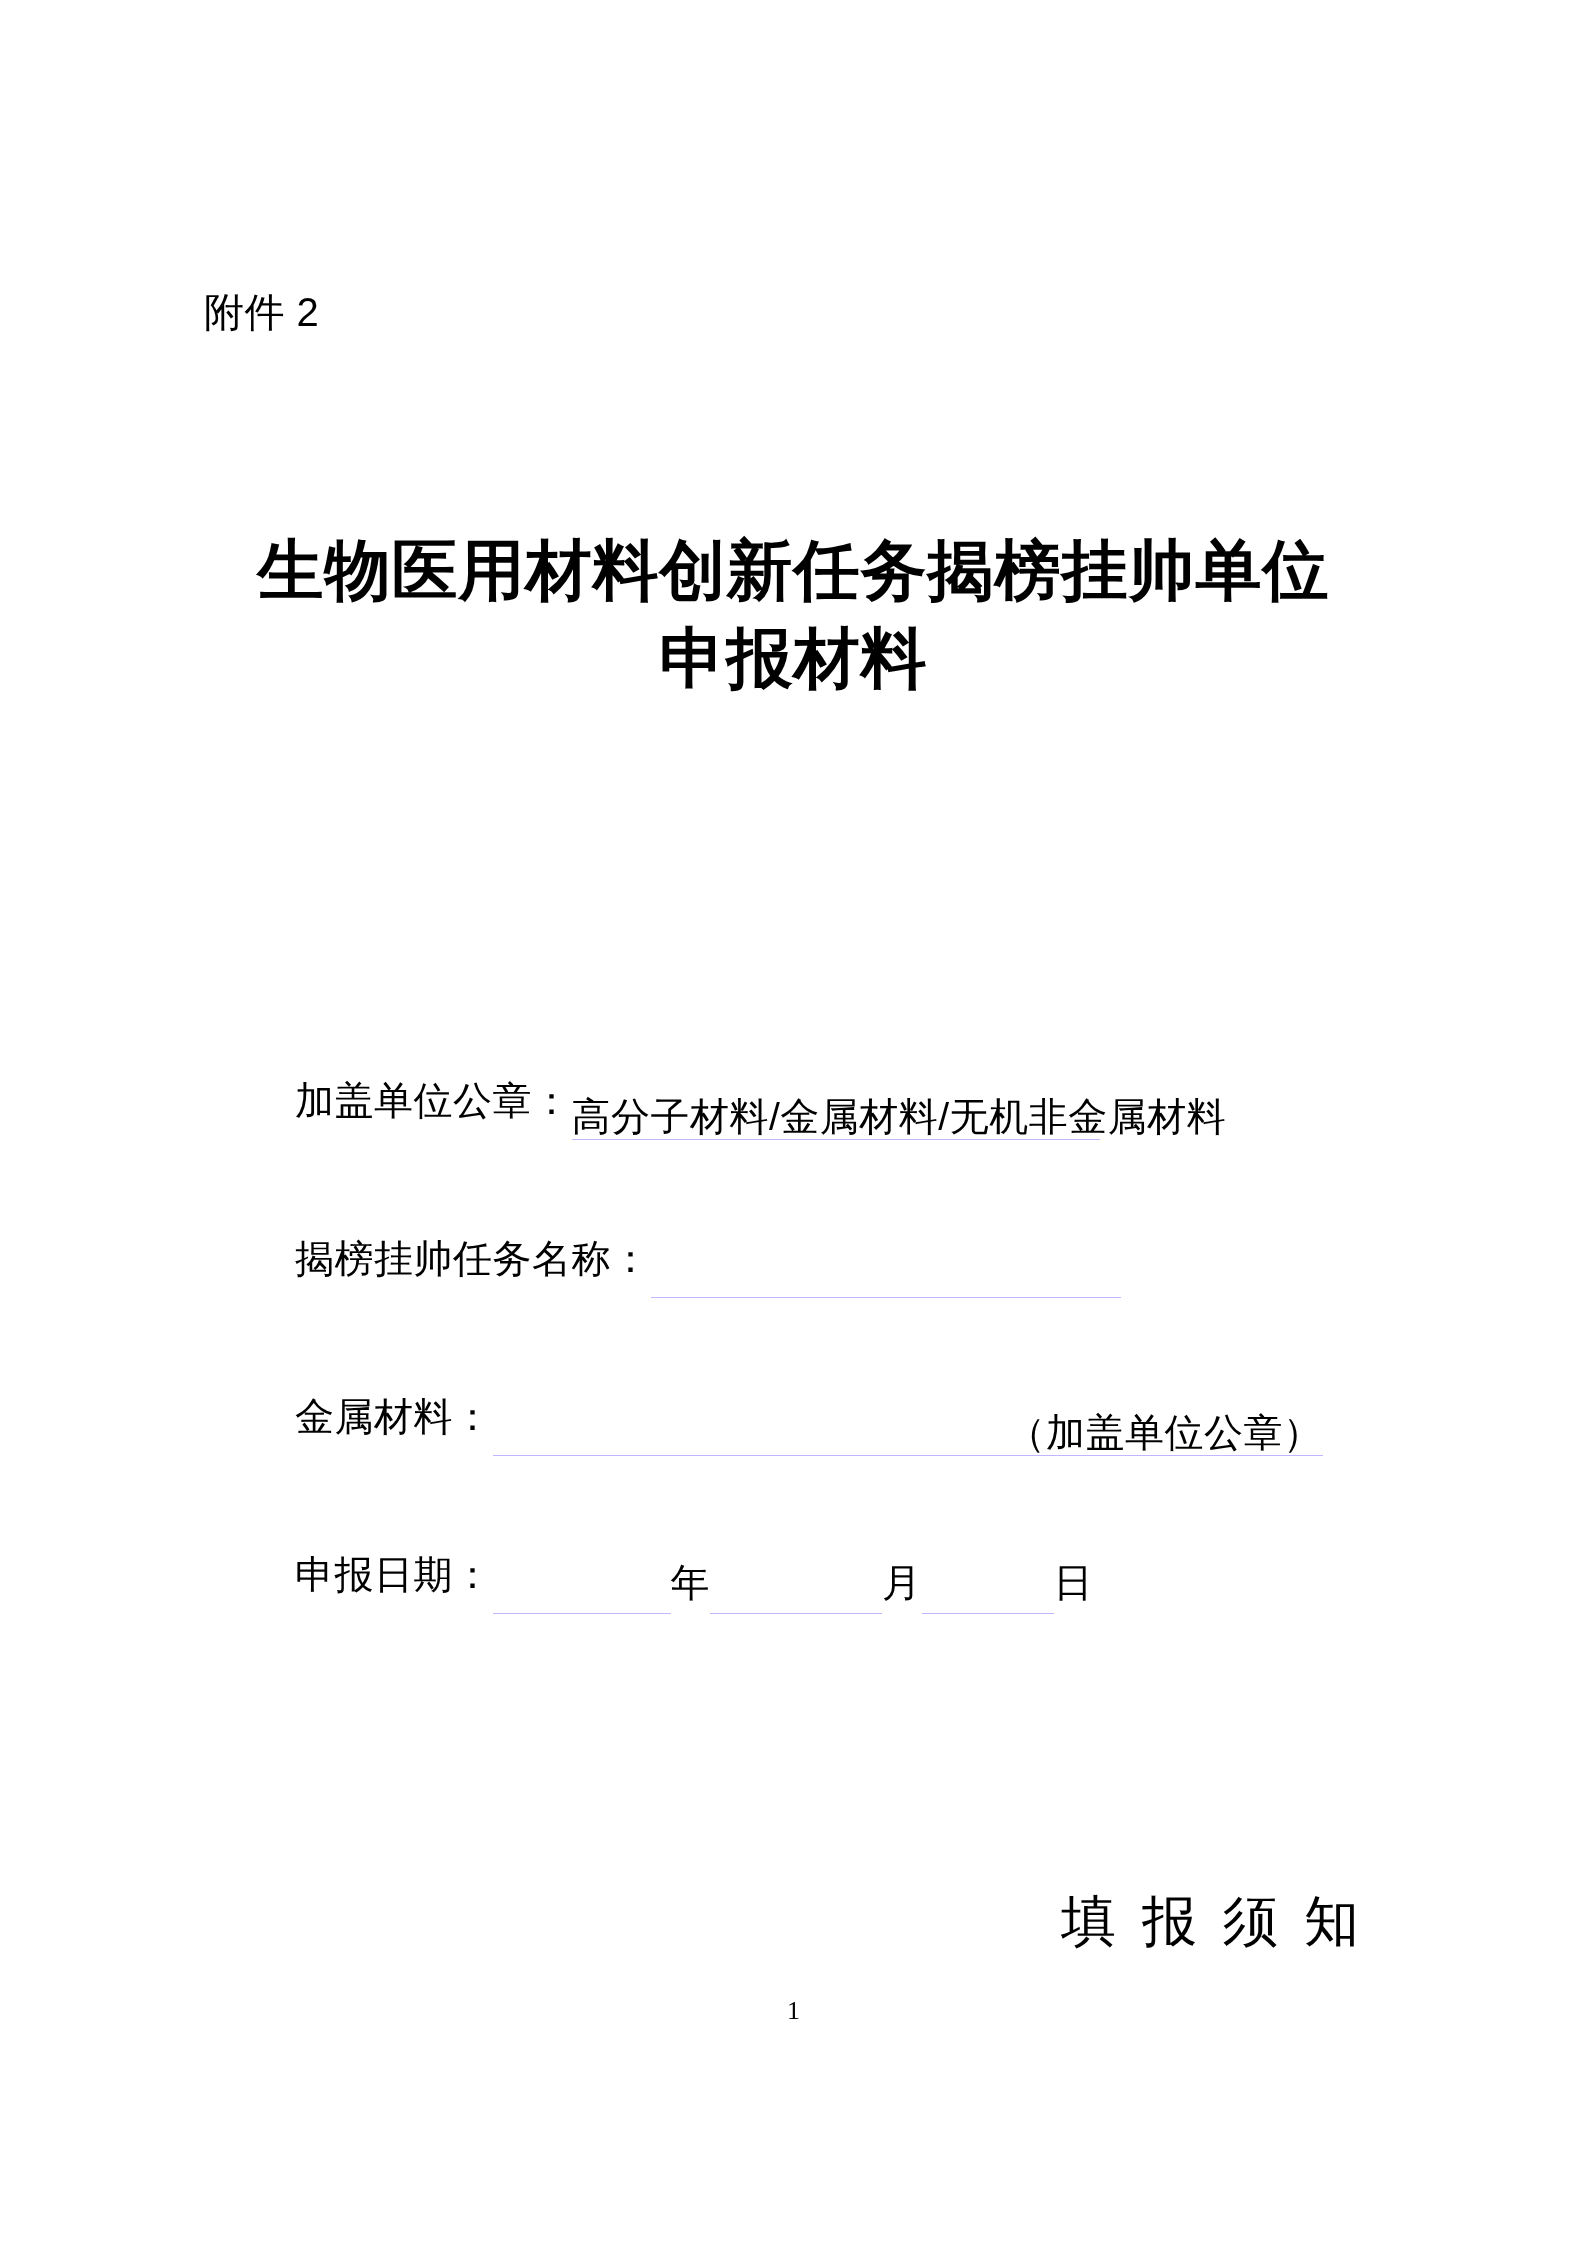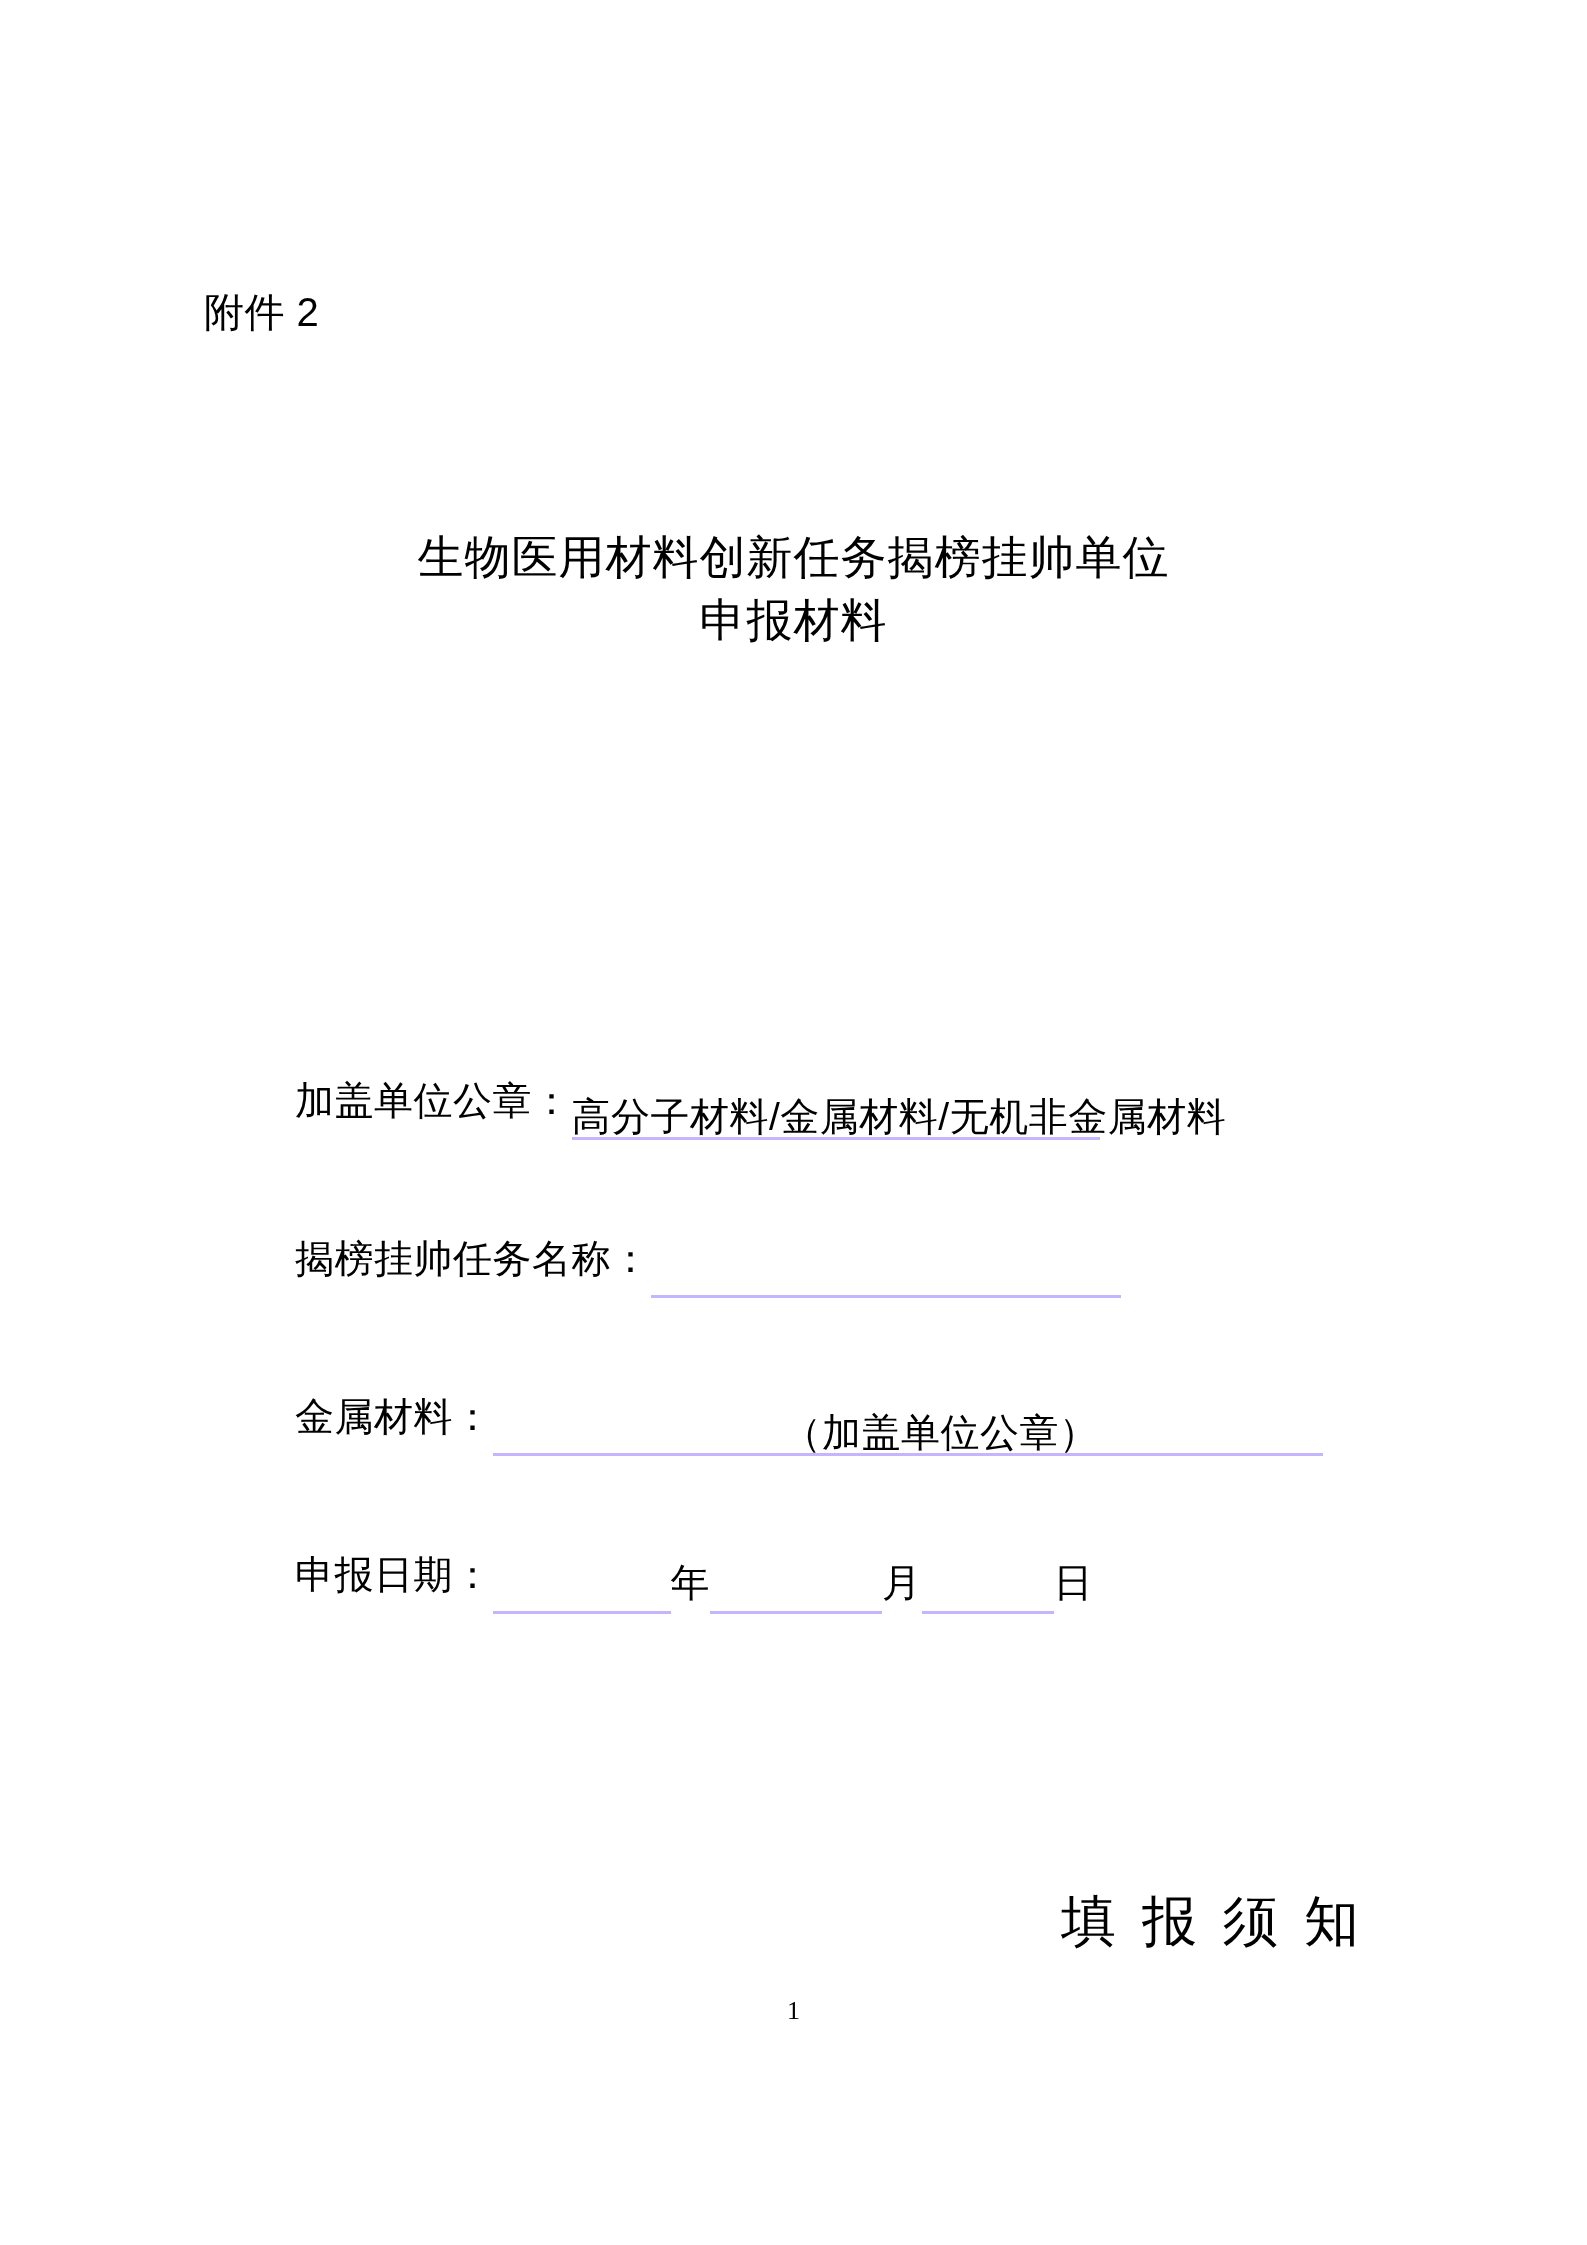--- a/index.html
+++ b/index.html
@@ -33,22 +33,22 @@
   
   .doc-title {
     position: absolute;
     left: 0;
     top: 528px;
     width: 1587px;
     text-align: center;
   }
   .doc-title .title-line {
     display: block;
-    font-size: 46px;
-    font-weight: normal;
+    font-size: 66px;
+    font-weight: bold;
     line-height: 1.28;
     letter-spacing: 1px;
     white-space: nowrap;
   }
   .doc-title .title-line-2 {
     margin-top: 4px;
   }
 
   
   .form-block {
@@ -70,23 +70,24 @@
   .field-label {
     display: inline-block;
     vertical-align: bottom;
     font-size: 39px;
     letter-spacing: 0.5px;
   }
   .field-rule {
     display: inline-block;
     vertical-align: bottom;
     position: relative;
-    border-bottom: 3px solid #c4b5fd;
+    border-bottom: 1px solid #c4b5fd;
     height: 62px;
     box-sizing: border-box;
+    text-align: right;
   }
   .field-rule .rule-text {
     display: inline-block;
     font-size: 39px;
     line-height: 62px;
     letter-spacing: 0.5px;
     white-space: nowrap;
   }
   .field-rule.underline-value { width: 528px; }
   .field-rule.blank-task { width: 470px; }

